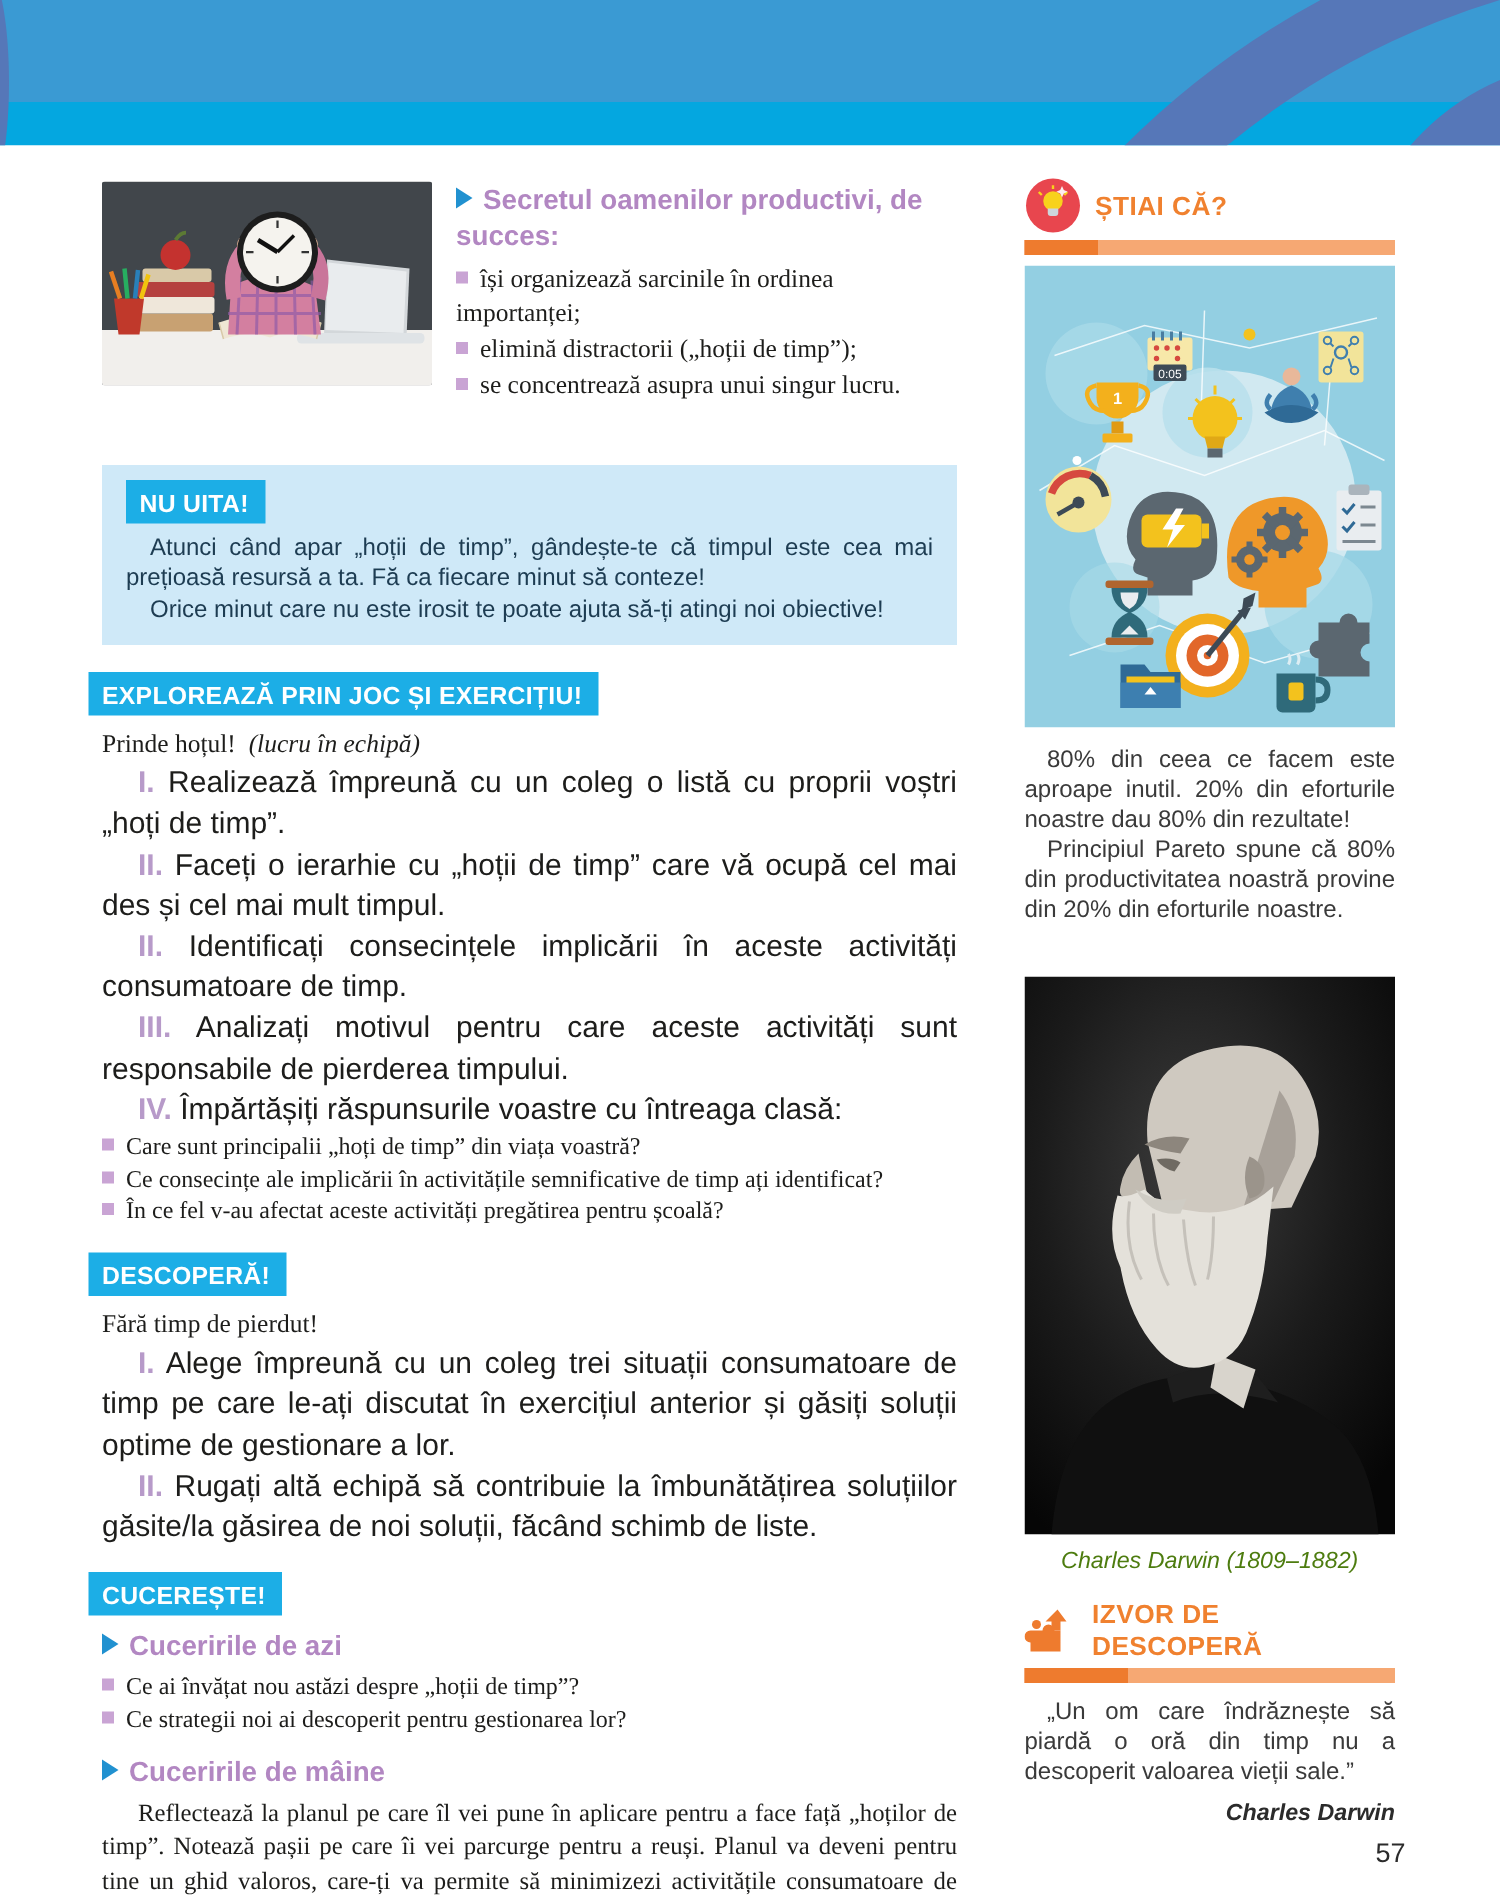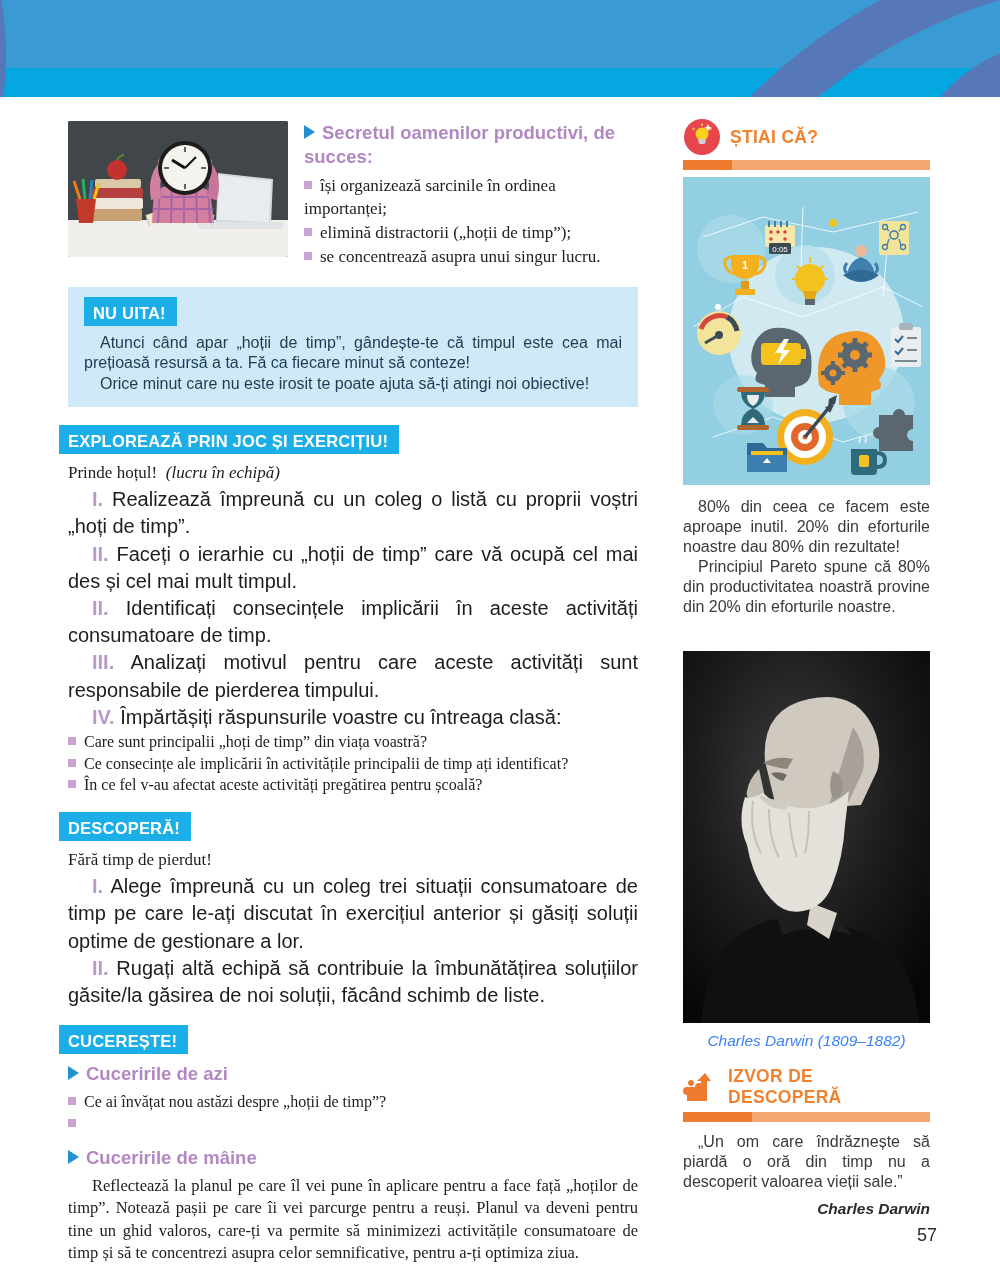--- a/index.html
+++ b/index.html
@@ -7,21 +7,21 @@
         font-family:"Liberation Sans",sans-serif;color:#1d1d1b;}
   
   .hdr{position:absolute;top:0;left:0;width:1000px;height:97px;overflow:hidden;}
   .hdr .band-top{position:absolute;top:0;left:0;width:100%;height:68px;background:#3a9ad3;}
   .hdr .band-strip{position:absolute;top:68px;left:0;width:100%;height:29px;background:#04a7e0;}
   .hdr svg{position:absolute;top:0;left:0;}
   
   .col-left{position:absolute;left:68px;top:121px;width:570px;}
   .col-right{position:absolute;left:683px;top:118px;width:247px;}
   
-  .intro{display:flex;gap:16px;margin-bottom:16px;}
+  .intro{display:flex;gap:16px;margin-bottom:39px;}
   .photo{flex:0 0 220px;width:220px;height:136px;border-radius:2px;overflow:hidden;}
   .intro-text{flex:1;}
   .ph{font-weight:bold;font-size:18.5px;line-height:1.3;color:#b287c2;margin:0 0 6px 0;}
   .tri{display:inline-block;width:0;height:0;border-top:7px solid transparent;border-bottom:7px solid transparent;
        border-left:11px solid #2191d0;margin-right:7px;}
   .blist p{margin:0 0 2px 0;font-family:"Liberation Serif",serif;font-size:17px;line-height:1.32;}
   .sq{display:inline-block;width:8px;height:8px;background:#c9a4d4;margin-right:8px;vertical-align:2px;}
   
   .notebox{background:#cfe9f8;padding:10px 16px 13px 16px;margin-bottom:18px;}
   .seclabel{display:flex;align-items:stretch;height:29px;margin-bottom:7px;width:max-content;flex-direction:column;}
@@ -48,21 +48,21 @@
   .rhead{display:flex;align-items:center;gap:9px;margin-bottom:4px;}
   .rhead .badge{width:38px;height:38px;flex:0 0 38px;}
   .rhead .rtitle{color:#f0812f;font-weight:bold;font-size:17.5px;letter-spacing:.3px;}
   .accent-bar{height:10px;background:#f6a873;position:relative;}
   .accent-bar .dark{position:absolute;left:0;top:0;height:100%;width:20%;background:#ee7b2e;}
   .illu{margin-top:7px;width:247px;height:308px;border-radius:21px;}
   .rtext p{margin:0;font-size:16px;line-height:1.25;color:#3a3a3a;text-align:justify;text-indent:15px;}
   .rtext{margin-top:12px;}
   .fig{margin-top:34px;}
   .fig .img{width:247px;height:372px;}
-  .caption{text-align:center;font-style:italic;font-size:15.5px;color:#3b82f6;margin-top:9px;}
+  .caption{text-align:center;font-style:italic;font-size:15.5px;color:#4d7c0f;margin-top:9px;}
   .izvor{margin-top:16px;}
   .izvor .rhead .badge{width:36px;height:36px;flex:0 0 36px;}
   .quote p{margin:10px 0 0 0;font-size:16px;line-height:1.25;color:#3a3a3a;text-align:justify;text-indent:15px;}
   .author{text-align:right;font-style:italic;font-weight:bold;font-size:15.5px;color:#2b2b2b;margin-top:8px;}
   
   .pageno{position:absolute;right:63px;bottom:22px;font-size:18px;color:#2b2b2b;}
 </style>
 </head>
 <body>
 
@@ -160,42 +160,42 @@
         <span class="tab pink"></span>
         <span class="lbl">EXPLOREAZĂ PRIN JOC ȘI EXERCIȚIU!</span>
       </div>
       <p class="stitle"><b>Prinde hoțul!</b>&nbsp; <i>(lucru în echipă)</i></p>
       <p class="item"><span class="rn">I.</span> <span>Realizează împreună cu un coleg o listă cu proprii voștri „hoți de timp”.</span></p>
       <p class="item"><span class="rn">II.</span> <span>Faceți o ierarhie cu „hoții de timp” care vă ocupă cel mai des și cel mai mult timpul.</span></p>
       <p class="item"><span class="rn">II.</span> <span>Identificați consecințele implicării în aceste activități consumatoare de timp.</span></p>
       <p class="item"><span class="rn">III.</span> <span>Analizați motivul pentru care aceste activități sunt responsabile de pierderea timpului.</span></p>
       <p class="item"><span class="rn">IV.</span> <span>Împărtășiți răspunsurile voastre cu întreaga clasă:</span></p>
       <p class="qline"><span class="sq"></span><span>Care sunt principalii „hoți de timp” din viața voastră?</span></p>
-      <p class="qline"><span class="sq"></span><span>Ce consecințe ale implicării în activitățile principalii de timp ați identificat?</span></p>
+      <p class="qline"><span class="sq"></span><span>Ce consecințe ale implicării în activitățile semnificative de timp ați identificat?</span></p>
       <p class="qline"><span class="sq"></span><span>În ce fel v-au afectat aceste activități pregătirea pentru școală?</span></p>
     </div>
 
     <div class="sect">
       <div class="seclabel">
         <span class="tab pink"></span>
         <span class="lbl">DESCOPERĂ!</span>
       </div>
       <p class="stitle"><b>Fără timp de pierdut!</b></p>
       <p class="item"><span class="rn">I.</span> <span>Alege împreună cu un coleg trei situații consumatoare de timp pe care le-ați discutat în exercițiul anterior și găsiți soluții optime de gestionare a lor.</span></p>
       <p class="item"><span class="rn">II.</span> <span>Rugați altă echipă să contribuie la îmbunătățirea soluțiilor găsite/la găsirea de noi soluții, făcând schimb de liste.</span></p>
     </div>
 
     <div class="sect">
       <div class="seclabel">
         <span class="tab pink"></span>
         <span class="lbl">CUCEREȘTE!</span>
       </div>
       <p class="subh" style="margin-top:4px;"><span class="tri"></span><span>Cuceririle de azi</span></p>
       <p class="qline"><span class="sq"></span><span>Ce ai învățat nou astăzi despre „hoții de timp”?</span></p>
-      <p class="qline"><span class="sq"></span></p>
+      <p class="qline"><span class="sq"></span><span>Ce strategii noi ai descoperit pentru gestionarea lor?</span></p>
       <p class="subh"><span class="tri"></span><span>Cuceririle de mâine</span></p>
       <p class="para">Reflectează la planul pe care îl vei pune în aplicare pentru a face față „hoților de timp”. Notează pașii pe care îi vei parcurge pentru a reuși. Planul va deveni pentru tine un ghid valoros, care-ți va permite să minimizezi activitățile consumatoare de timp și să te concentrezi asupra celor semnificative, pentru a-ți optimiza ziua.</p>
       <p class="para" style="margin-top:10px;"><span>Adaugă tema în </span><b>portofoliul</b><span> de învățare.</span></p>
     </div>
   </div>
 
   <div class="col-right">
 
     <div>
       <div class="rhead">

